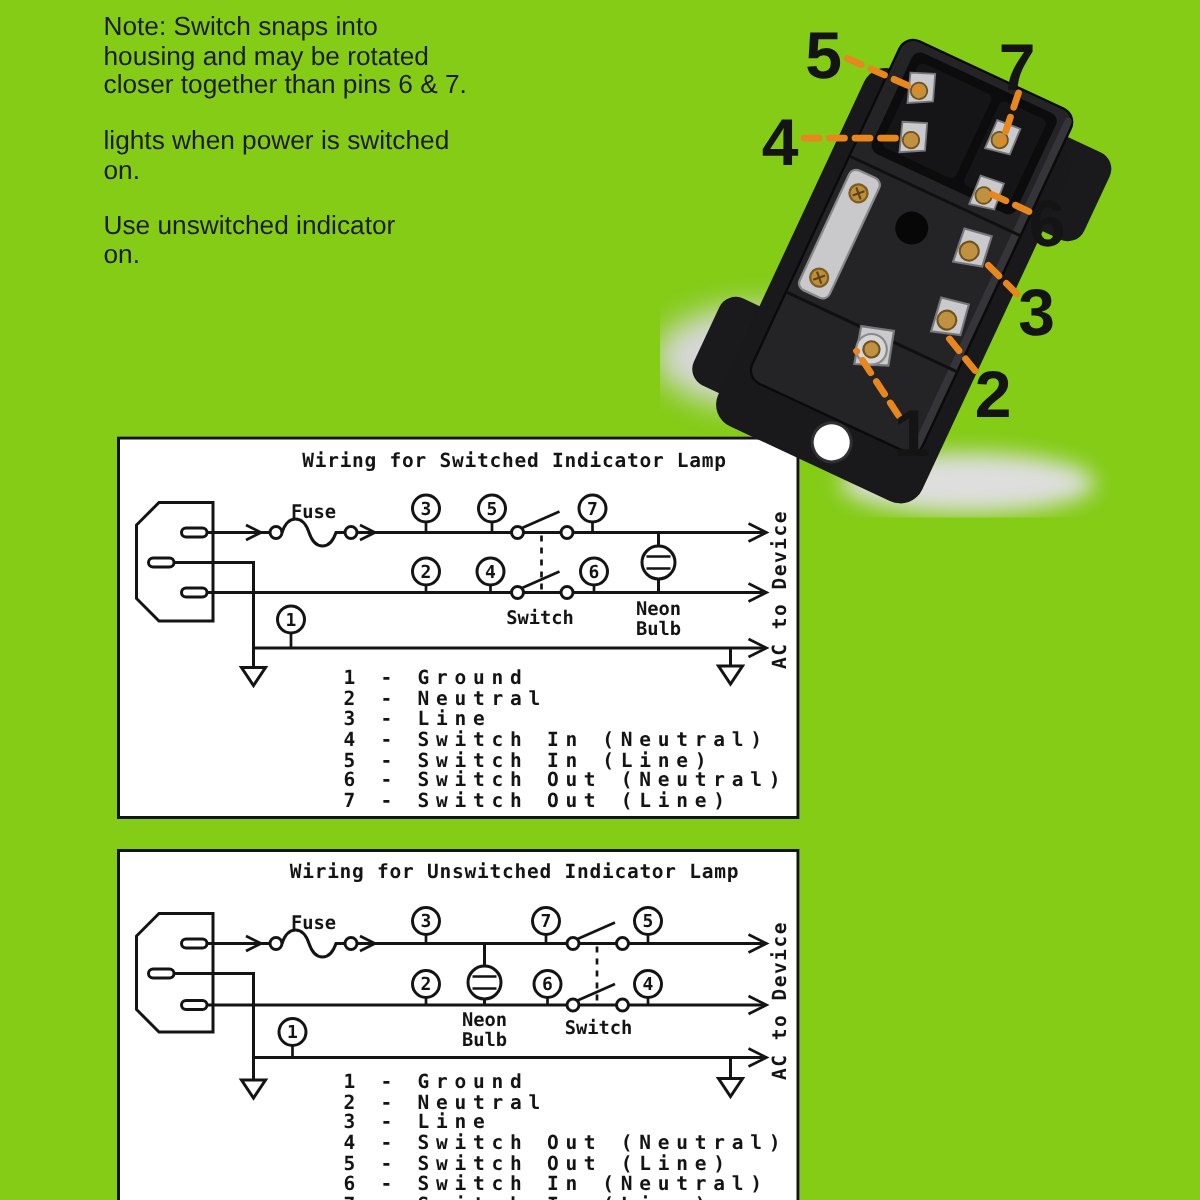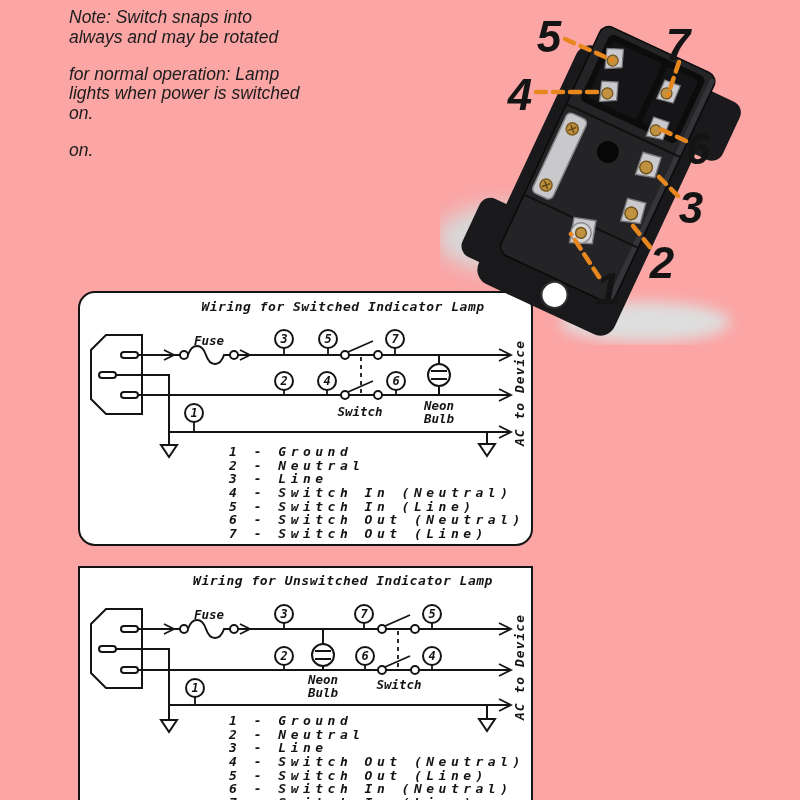--- a/index.html
+++ b/index.html
@@ -1,26 +1,26 @@
 <!DOCTYPE html>
 <html><head>
 <meta charset="utf-8">
 <style>
   html,body{margin:0;padding:0;background:#ffffff;}
-  #canvas{position:relative;width:800px;height:800px;background:#fca5a5;overflow:hidden;
-          font-family:"Liberation Sans",sans-serif;font-style:italic;}
+  #canvas{position:relative;width:800px;height:800px;background:#84cc16;overflow:hidden;
+          font-family:"Liberation Sans",sans-serif;}
   
   #notes{position:absolute;left:69px;top:8px;width:258px;color:#1c1c1c;
          font-size:17.5px;line-height:19.5px;}
   .note-para{margin:0;}
   #note2{margin-top:12px;}
   #note3{margin-top:17px;}
   
   .diag-box{position:absolute;border:2px solid #141414;background:#ffffff;box-sizing:border-box;z-index:1;}
-  #box1{left:78px;top:291px;width:455px;height:255px;border-radius:17px;}
+  #box1{left:78px;top:291px;width:455px;height:255px;}
   #box2{left:78px;top:550px;width:455px;height:311px;margin-top:16px;}
   .diag-box svg{display:block;}
   
   #photo{position:absolute;left:440px;top:0px;z-index:2;}
   
   text{fill:#141414;}
   .mono-title{font-family:"DejaVu Sans Mono",monospace;font-weight:bold;font-size:13px;letter-spacing:0.5px;}
   .mono-label{font-family:"DejaVu Sans Mono",monospace;font-weight:bold;font-size:12.5px;}
   .mono-legend{font-family:"DejaVu Sans Mono",monospace;font-weight:bold;font-size:13px;letter-spacing:4.5px;}
   .mono-digit{font-family:"DejaVu Sans Mono",monospace;font-weight:bold;font-size:12px;}
@@ -34,30 +34,31 @@
 </style>
 </head>
 <body>
 
 <div id="canvas">
 
   <div id="notes">
     <p class="note-para" id="note1">
       </p>
       <div>Note: Switch snaps into</div>
-      <div>always and may be rotated</div>
+      <div>housing and may be rotated</div>
+      <div>closer together than pins 6 &amp; 7.</div>
     <p></p>
     <p class="note-para" id="note2">
       </p>
-      <div>for normal operation: Lamp</div>
       <div>lights when power is switched</div>
       <div>on.</div>
     <p></p>
     <p class="note-para" id="note3">
       </p>
+      <div>Use unswitched indicator</div>
       <div>on.</div>
     <p></p>
   </div>
 
   <div class="diag-box" id="box1">
     <svg width="451" height="251" viewBox="0 0 451 251">
       <text class="mono-title" x="263" y="18" text-anchor="middle">Wiring for Switched Indicator Lamp</text>
 
       <g>
         <path class="wire" stroke-width="2.2" d="M26,42 H62 V121 H26 L11,106 V57 Z"></path>

